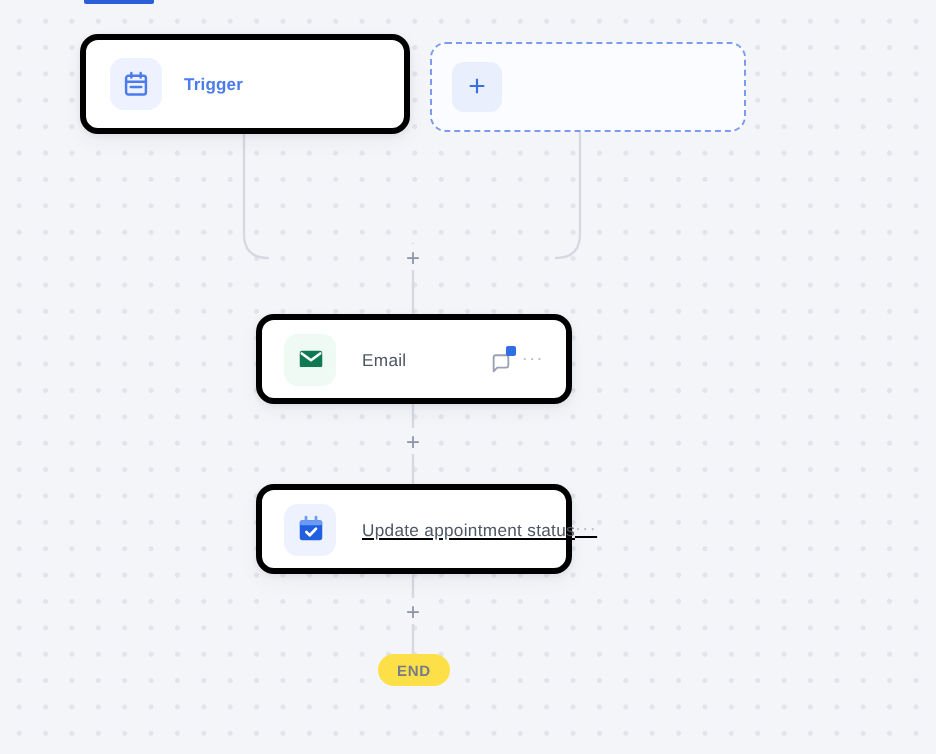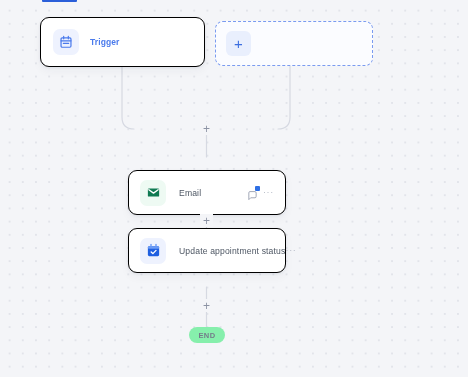--- a/index.html
+++ b/index.html
@@ -41,21 +41,21 @@
   #wires {
     position: absolute;
     inset: 0;
     pointer-events: none;
   }
 
   
   .node {
     position: absolute;
     background: #ffffff;
-    border: 1px solid #000000;
+    border: 3px solid #000000;
     border-radius: 9px;
     box-shadow: 0 1px 3px rgba(25,35,70,0.07), 0 4px 10px rgba(25,35,70,0.045);
     display: flex;
     align-items: center;
   }
 
   
   #node-trigger {
     left: 40px;
     top: 17px;
@@ -130,31 +130,32 @@
     margin-left: 14px;
     font-size: 9px;
     font-weight: bold;
     color: #3d63d8;
     letter-spacing: .15px;
   }
 
   
   #node-email {
     left: 128px;
-    top: 170px;
+    top: 157px;
     width: 158px;
     height: 45px;
     padding: 0 11px;
   }
   #node-update {
     left: 128px;
-    top: 228px;
+    top: 242px;
     width: 158px;
     height: 45px;
     padding: 0 11px;
+    text-decoration: underline;
   }
   .node-label {
     margin-left: 13px;
     font-size: 8.6px;
     color: #4d5663;
     letter-spacing: .15px;
     white-space: nowrap;
   }
   .node-right {
     margin-left: auto;
@@ -201,21 +202,21 @@
   #plus-3 { left: 200px; top: 299px; }
 
   
   #end-pill {
     position: absolute;
     left: 189px;
     top: 327px;
     width: 36px;
     height: 16px;
     border-radius: 9px;
-    background: #86efac;
+    background: #fde047;
     color: #747b8a;
     font-size: 7.5px;
     font-weight: bold;
     letter-spacing: .4px;
     display: flex;
     align-items: center;
     justify-content: center;
   }
 </style>
 </head>

